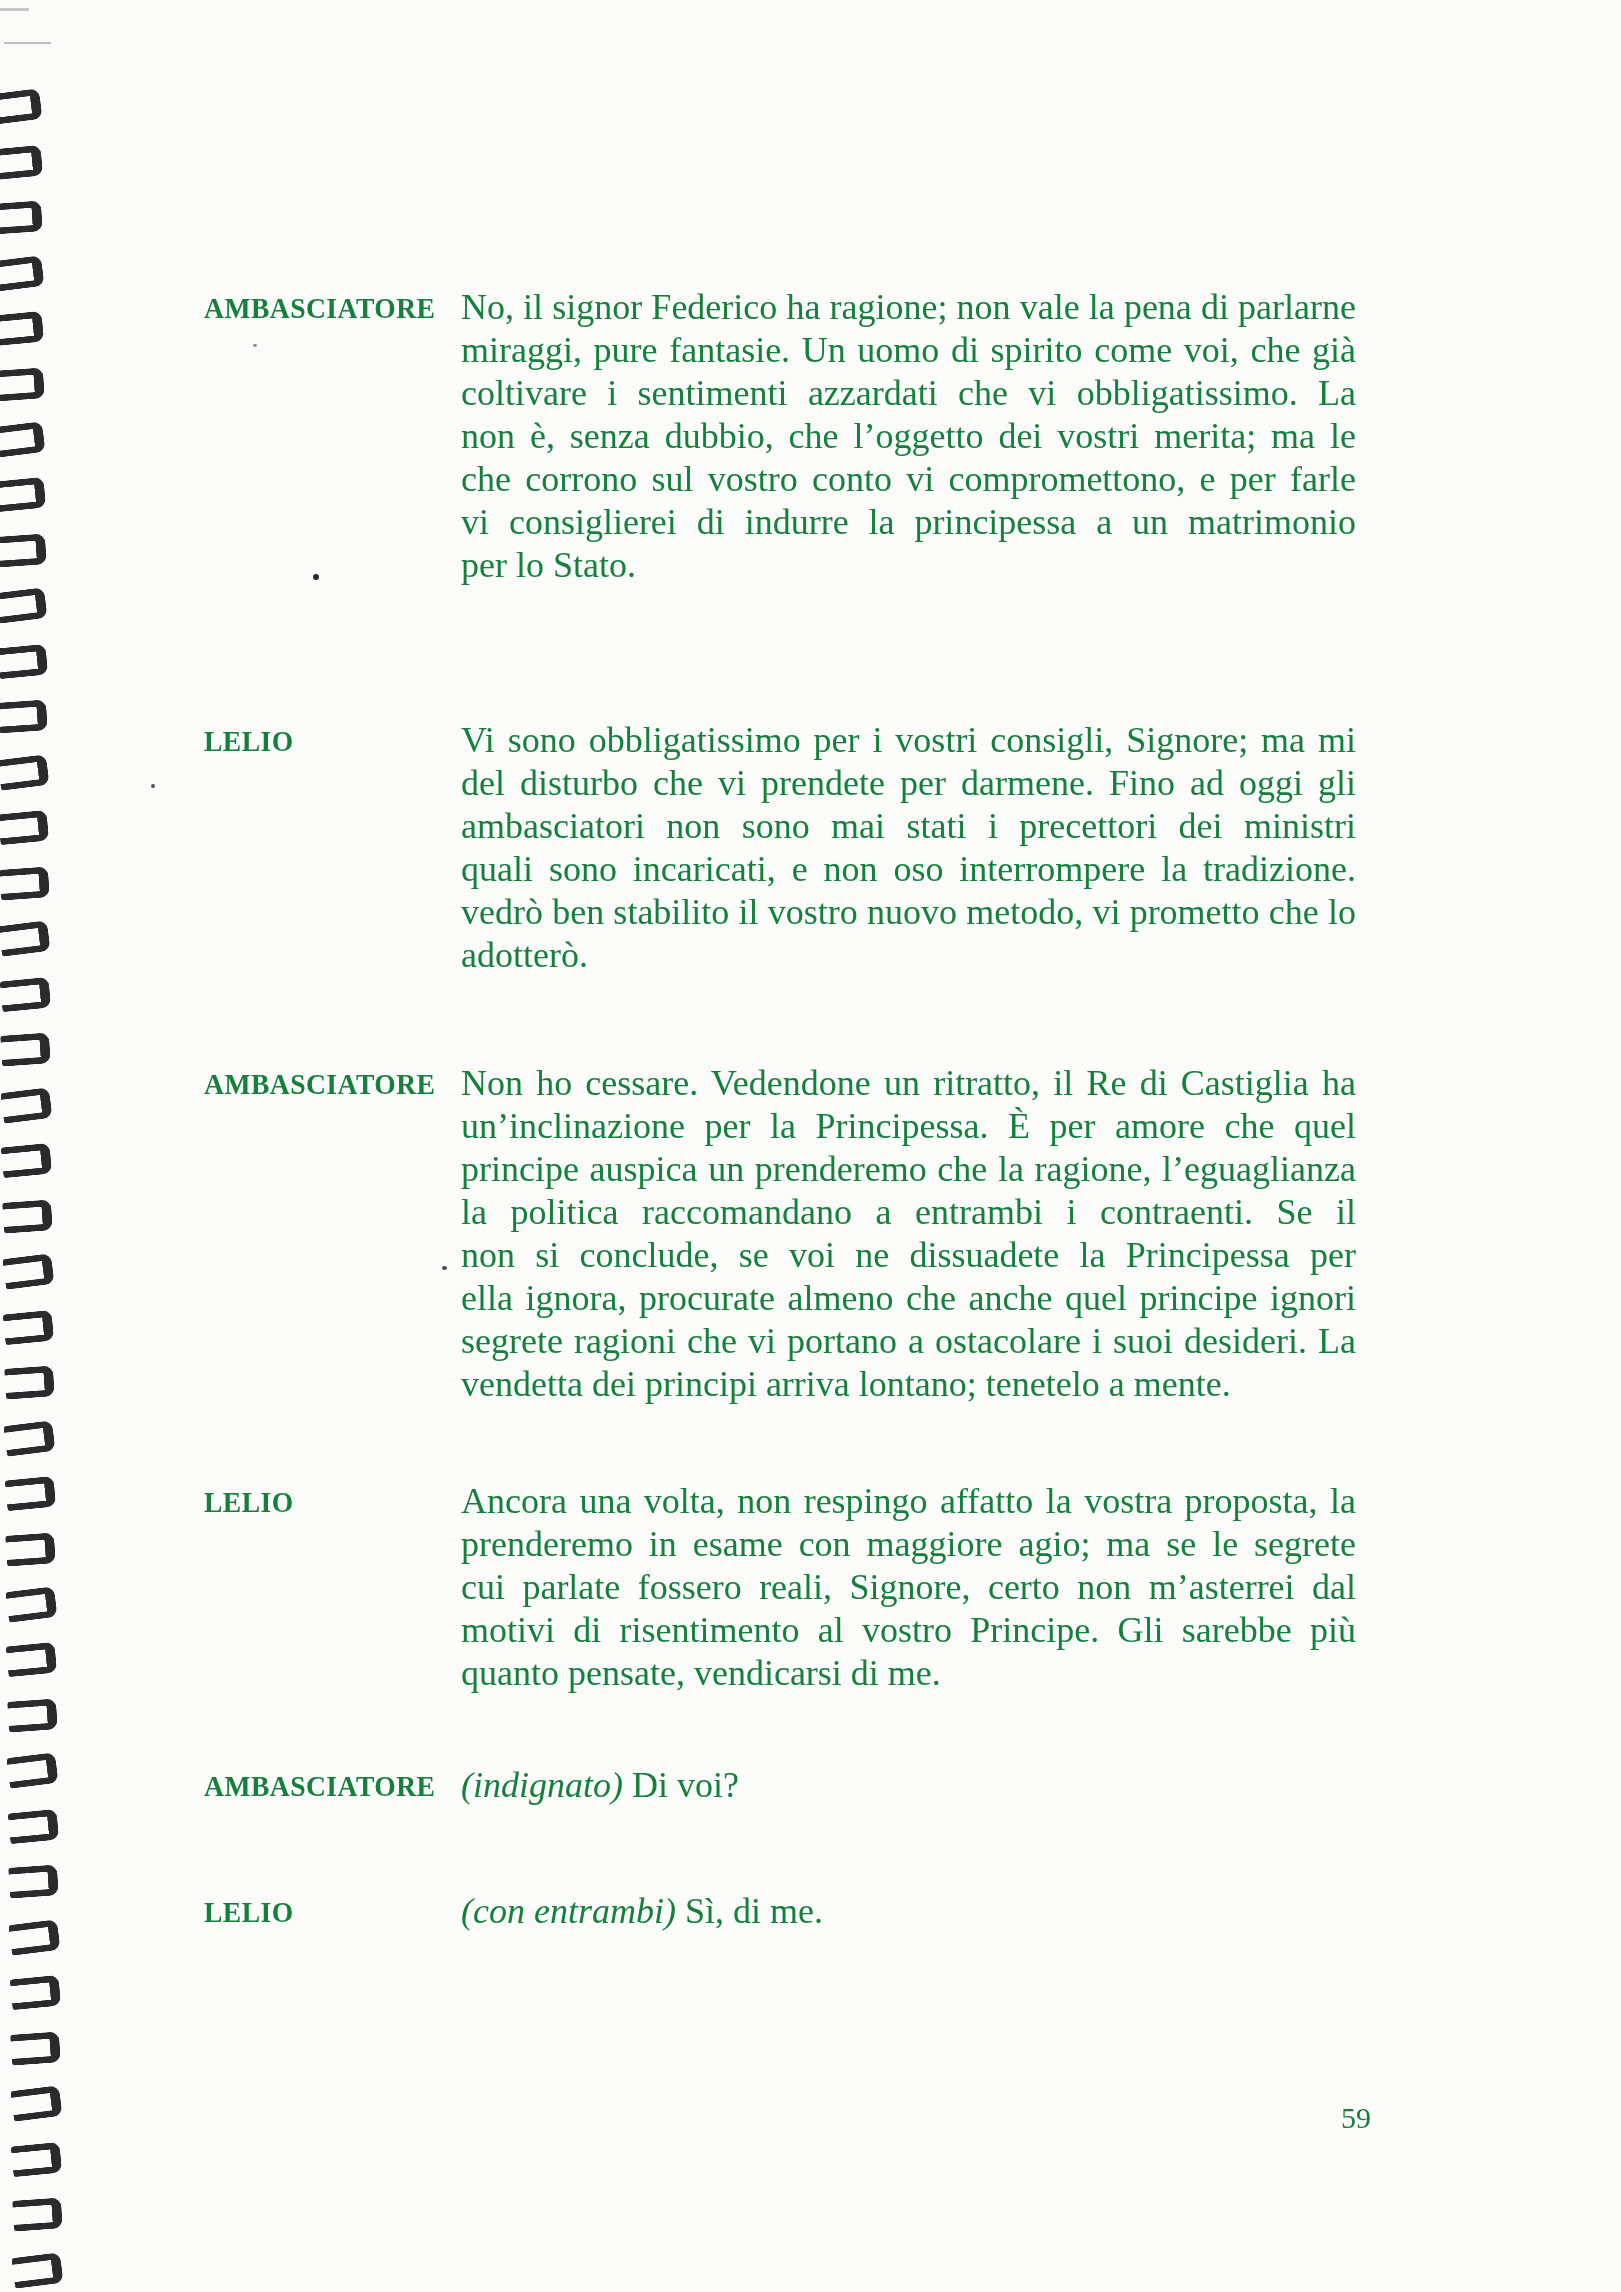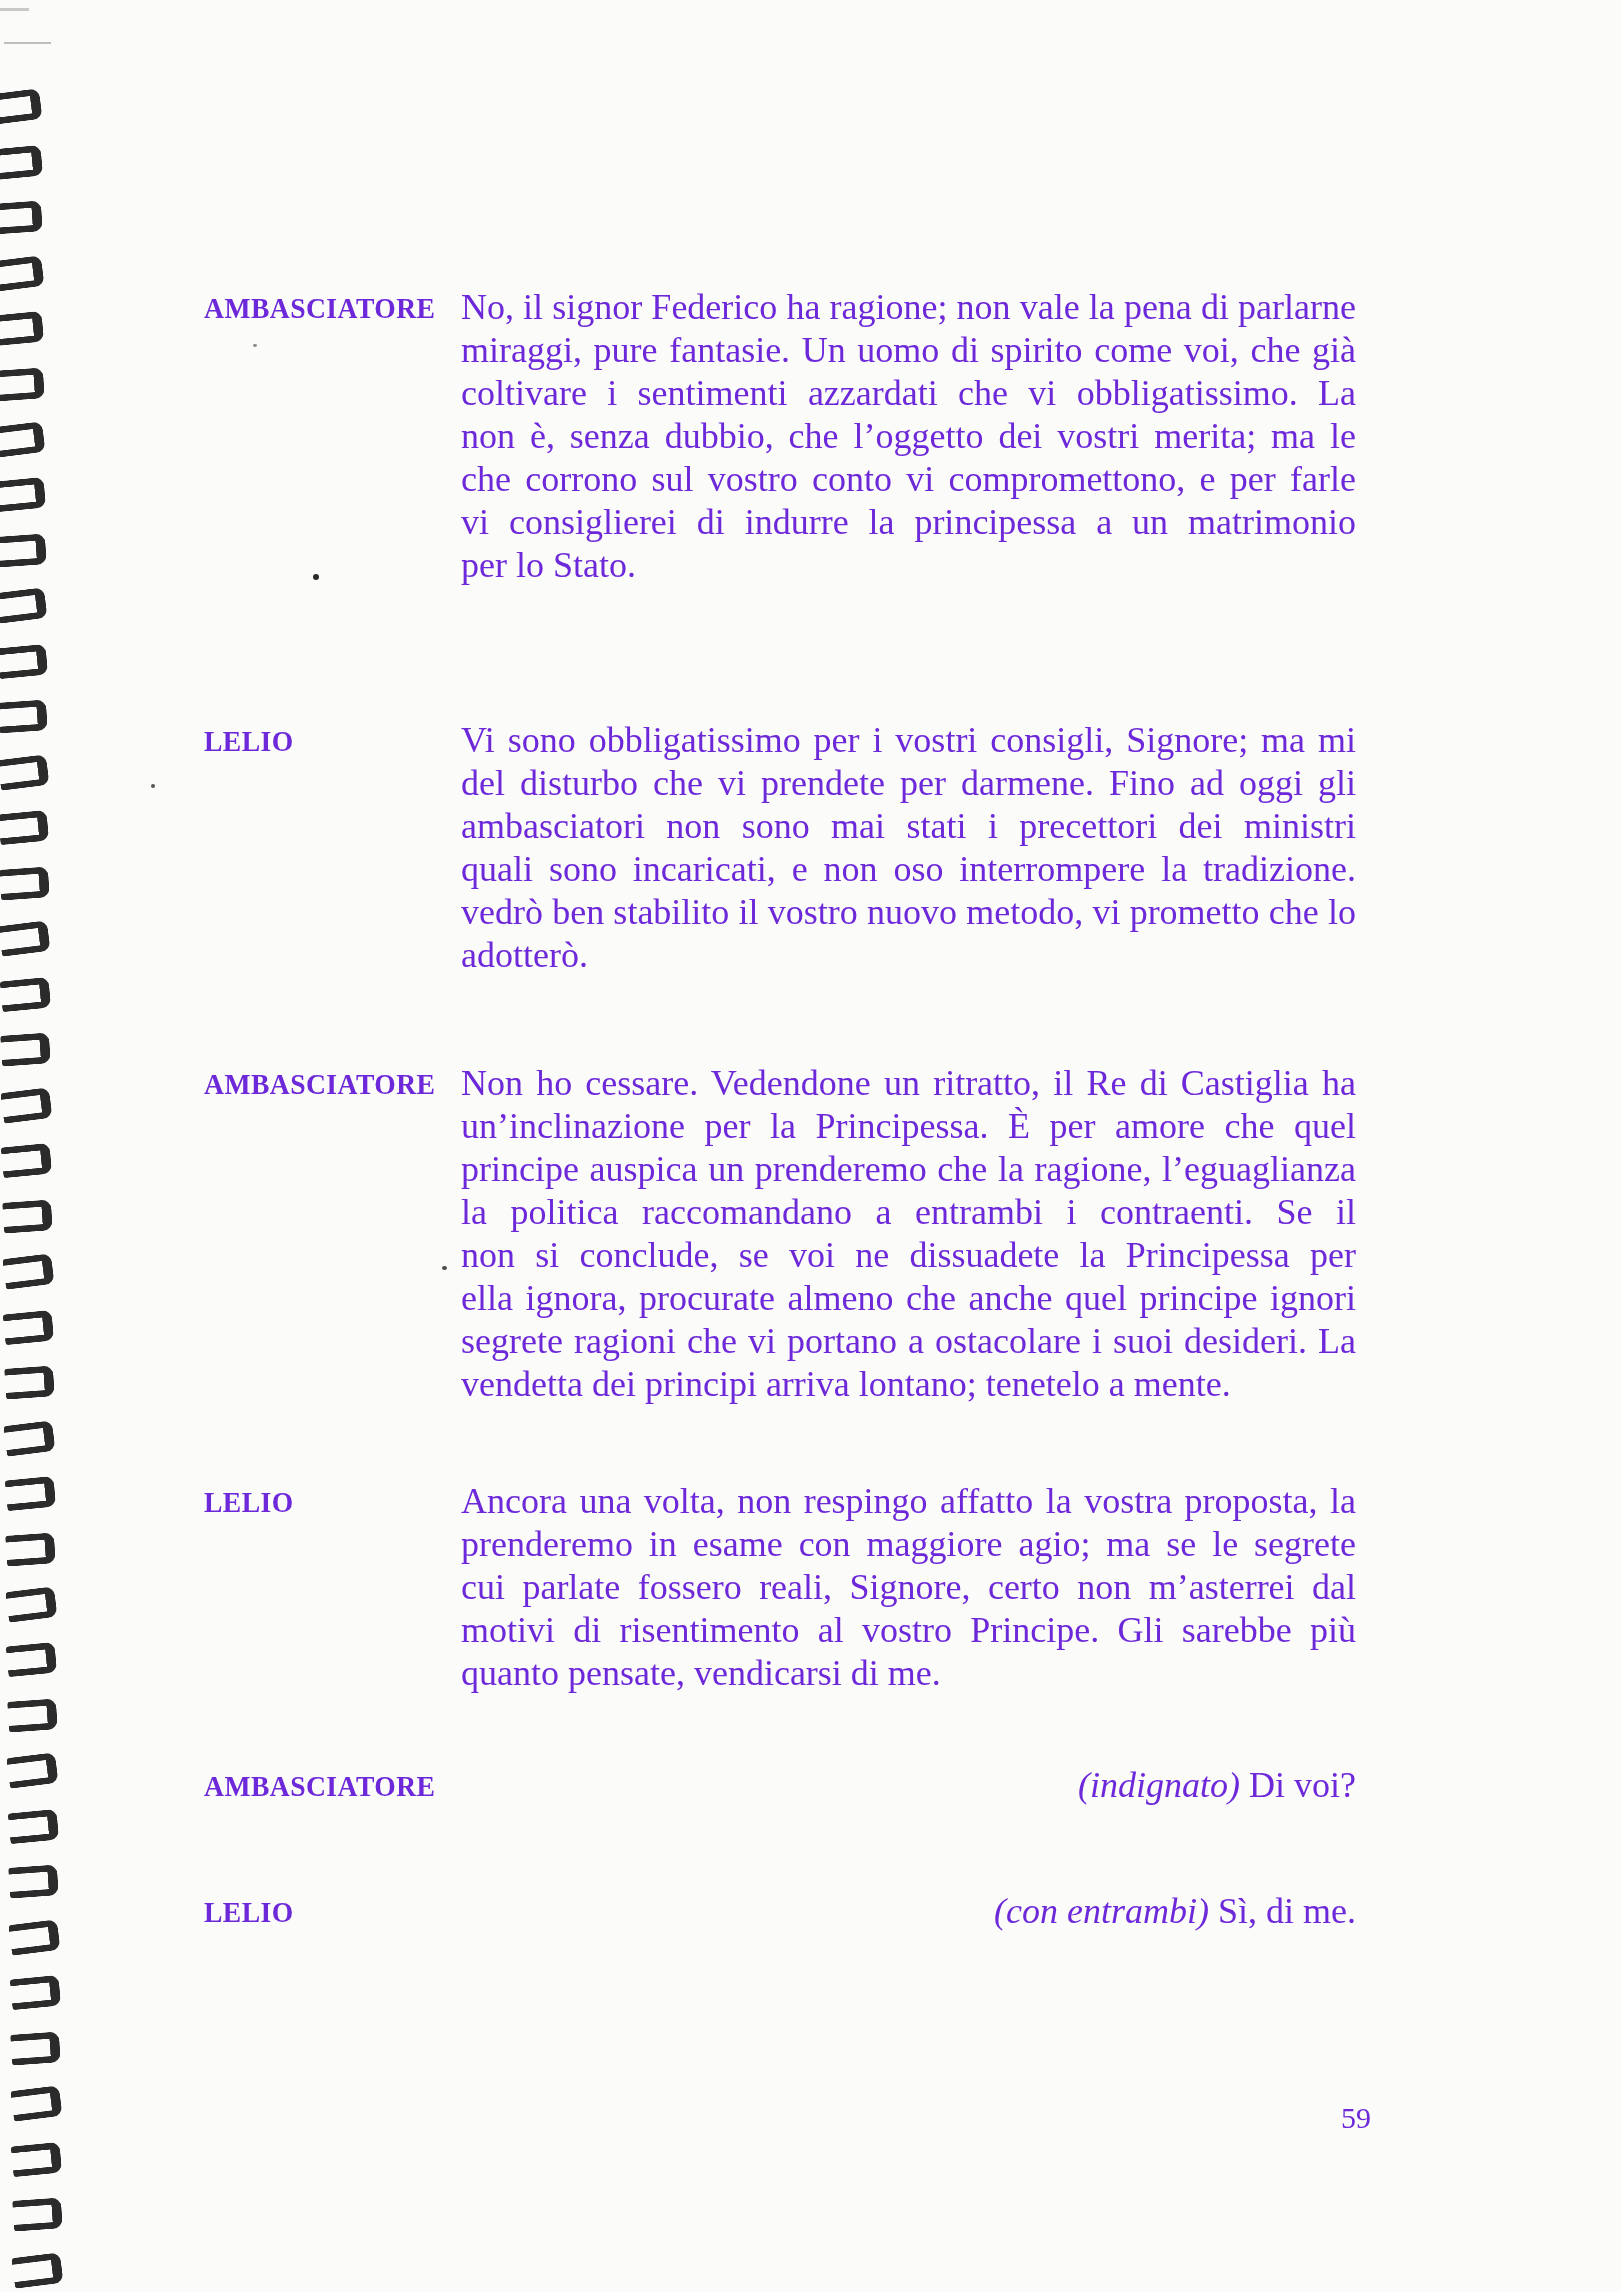--- a/index.html
+++ b/index.html
@@ -7,21 +7,21 @@
     padding: 0;
     background: #fbfbf9;
   }
   .page {
     position: relative;
     width: 1411px;
     height: 2293px;
     background: #fbfbf9;
     overflow: hidden;
     font-family: "Liberation Serif", "DejaVu Serif", serif;
-    color: #6d28d9;
+    color: #15803d;
   }
 
   
   .binding {
     position: absolute;
     left: 0; top: 0; bottom: 0;
     width: 88px;
   }
   .ring {
     position: absolute;
@@ -66,21 +66,20 @@
     overflow: hidden;
     text-align: justify;
     text-align-last: justify;
   }
   .line.last {
     text-align: left;
     text-align-last: left;
   }
   .plain-line {
     white-space: nowrap;
-    text-align: right;
   }
   .dir {
     font-style: italic;
   }
 
   .page-number {
     position: absolute;
     left: 1341px;
     top: 2096px;
     font-size: 30px;

